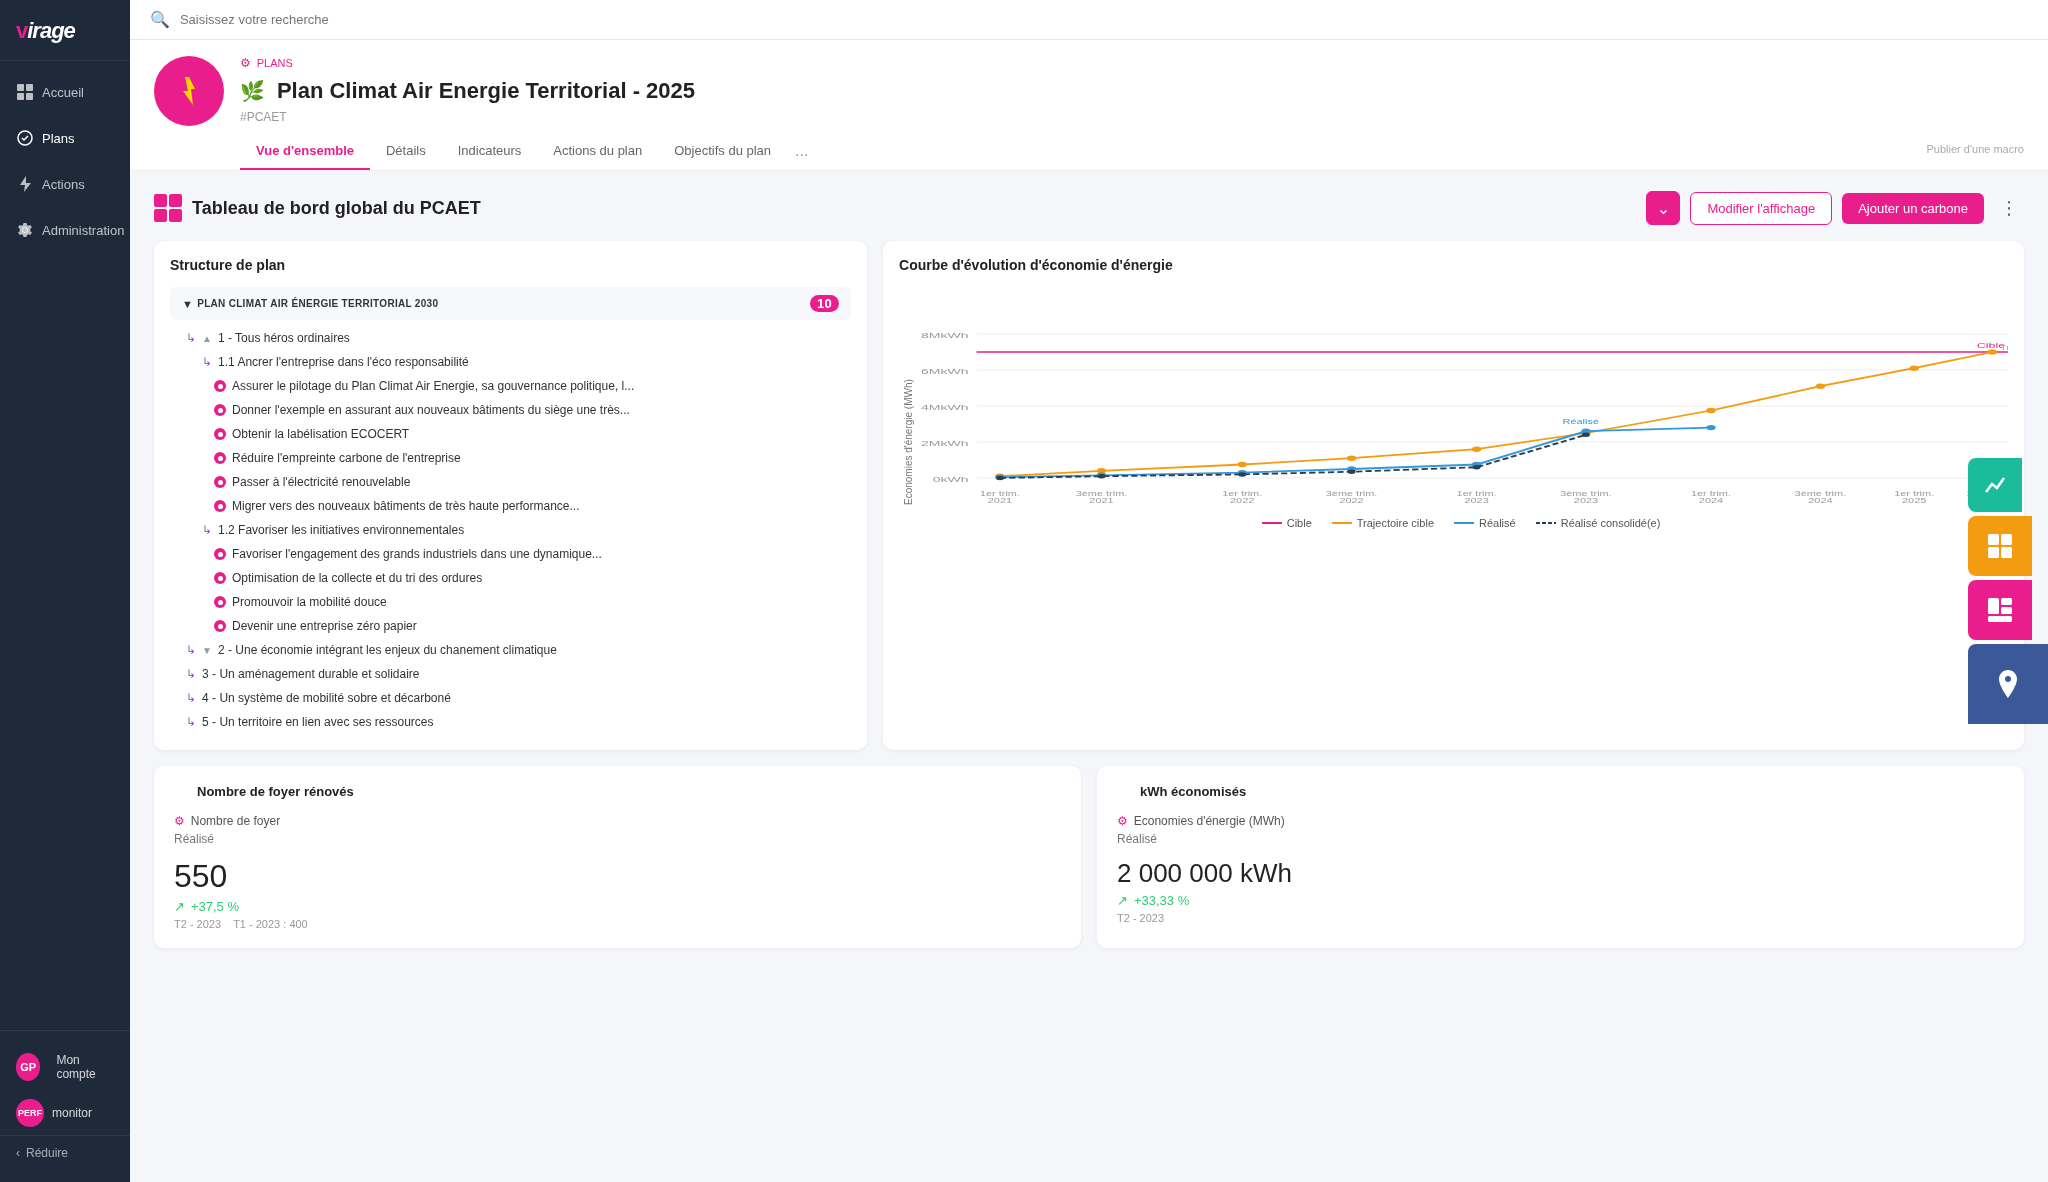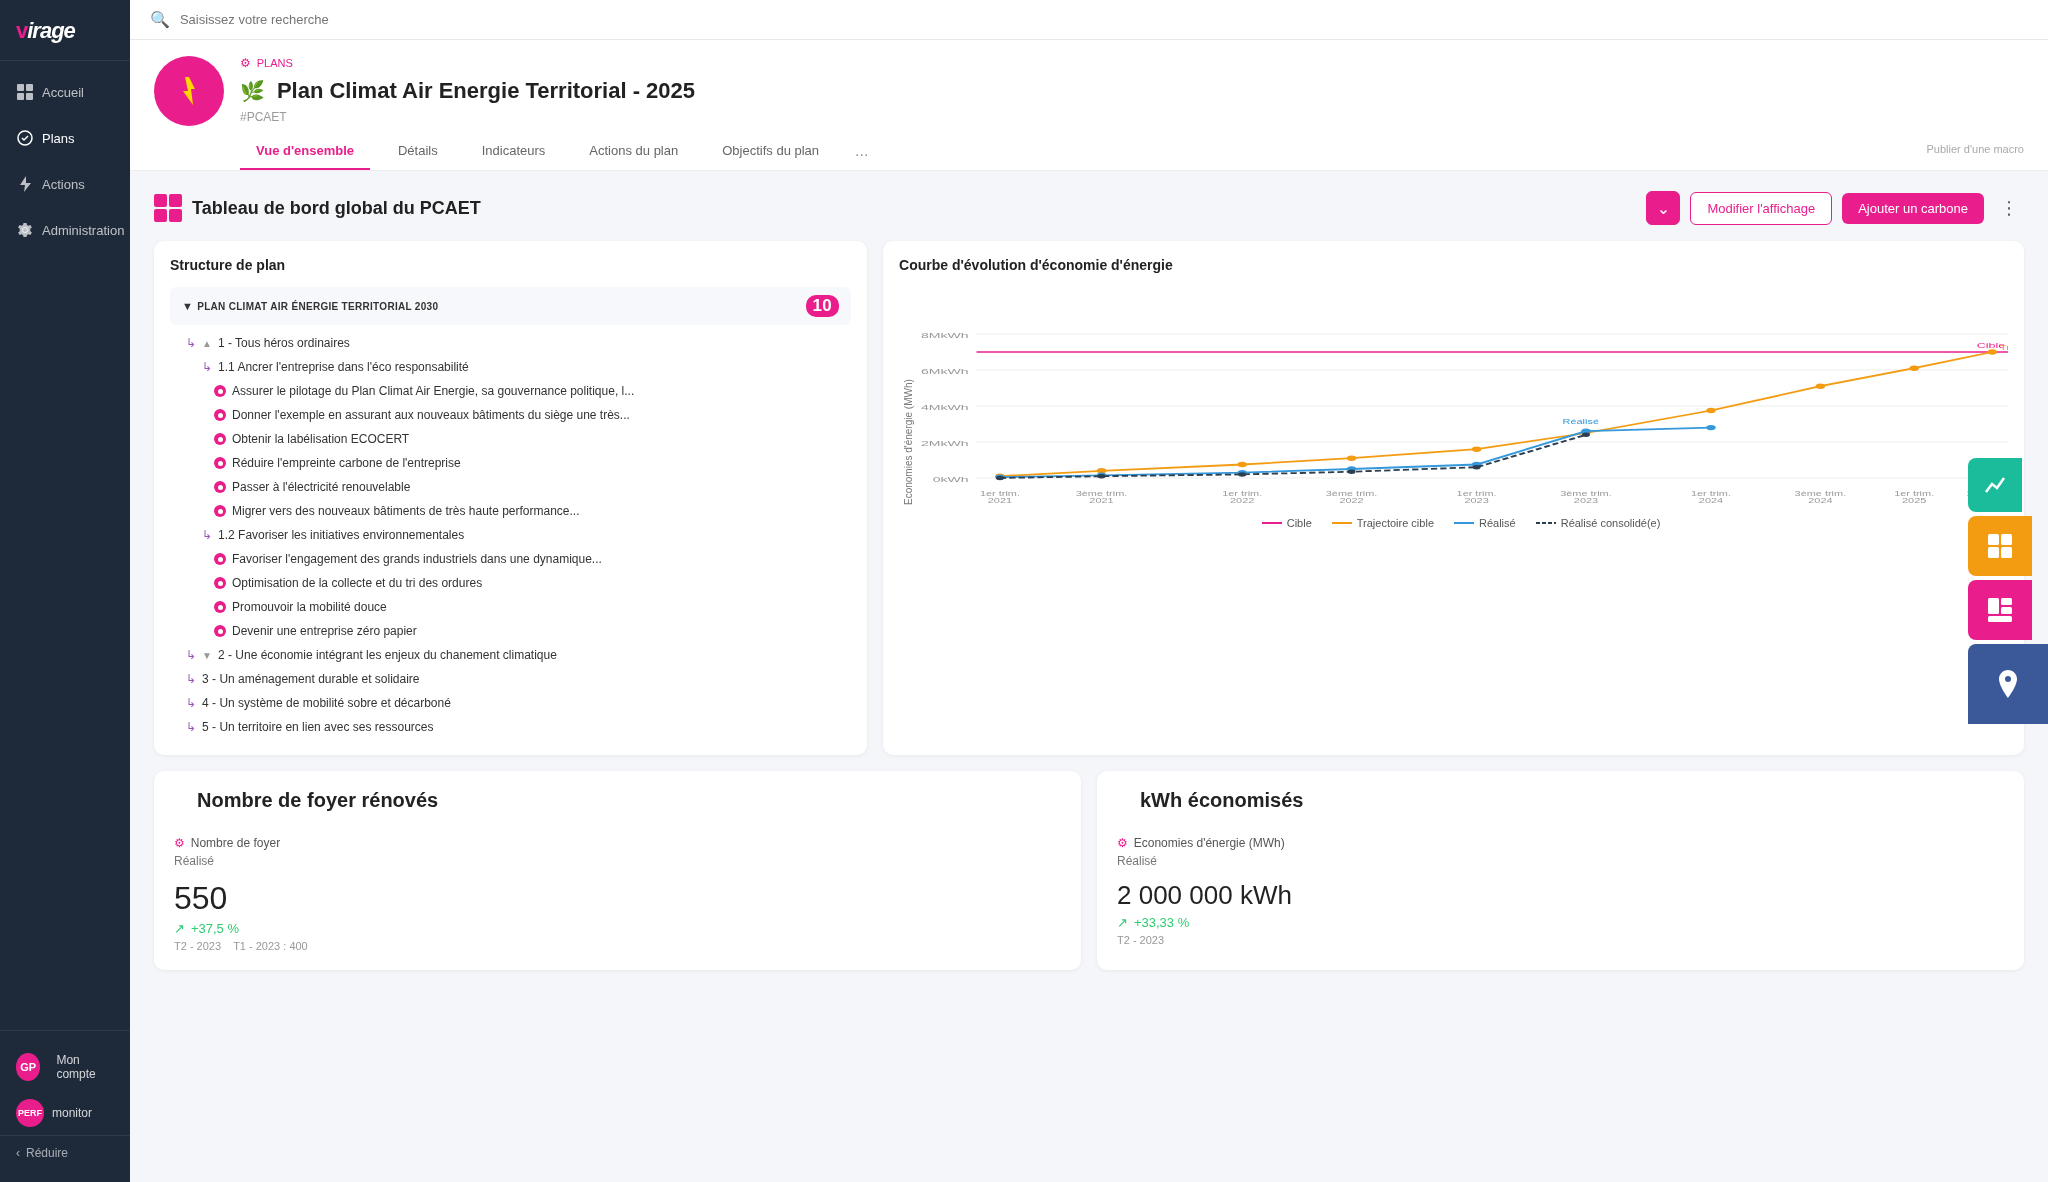--- a/index.html
+++ b/index.html
@@ -122,21 +122,21 @@
       width: 70px; height: 70px;
       background: #e91e8c;
       border-radius: 50%;
       display: flex; align-items: center; justify-content: center;
       flex-shrink: 0;
     }
     .plan-logo svg { width: 36px; height: 36px; }
     .plan-title { font-size: 22px; font-weight: 700; color: #222; }
     .plan-tag { font-size: 12px; color: #999; margin-left: 82px; margin-bottom: 10px; }
     .plan-tabs {
-      display: flex; align-items: center; gap: 12px;
+      display: flex; align-items: center; gap: 0;
       margin-left: 82px;
     }
     .plan-tab {
       padding: 10px 16px;
       font-size: 13px;
       color: #666;
       cursor: pointer;
       border-bottom: 2px solid transparent;
       white-space: nowrap;
     }
@@ -224,21 +224,21 @@
     .structure-title { font-size: 14px; font-weight: 700; color: #222; margin-bottom: 14px; }
     .plan-section {
       display: flex; align-items: center; justify-content: space-between;
       background: #f7f8fc; border-radius: 6px;
       padding: 8px 12px; margin-bottom: 6px;
       font-size: 11px; font-weight: 700; color: #333;
       text-transform: uppercase; letter-spacing: 0.3px;
     }
     .plan-section .badge {
       background: #e91e8c; color: white;
-      border-radius: 10px; padding: 1px 7px; font-size: 17px; margin-left: 36px;
+      border-radius: 10px; padding: 1px 7px; font-size: 13px; margin-left: 36px;
     }
     .tree-item {
       display: flex; align-items: center; gap: 6px;
       padding: 5px 8px 5px 20px;
       font-size: 12px; color: #333;
     }
     .tree-item.level2 { padding-left: 32px; }
     .tree-item.level3 { padding-left: 44px; }
     .tree-dot { width: 12px; height: 12px; background: #e91e8c; border-radius: 50%; flex-shrink: 0; display: flex; align-items: center; justify-content: center; }
     .tree-dot::after { content: ''; width: 5px; height: 5px; background: white; border-radius: 50%; }
@@ -257,21 +257,21 @@
       display: grid;
       grid-template-columns: 1fr 1fr;
       gap: 16px;
     }
     .kpi-panel {
       background: white;
       border-radius: 10px;
       padding: 18px 20px;
       box-shadow: 0 1px 4px rgba(0,0,0,0.06);
     }
-    .kpi-title { font-size: 20px; font-weight: 700; color: #222; margin-bottom: 24px; padding-left: 23px; }
+    .kpi-title { font-size: 13px; font-weight: 700; color: #222; margin-bottom: 15px; padding-left: 23px; }
     .kpi-subtitle { display: flex; align-items: center; gap: 6px; font-size: 12px; color: #555; margin-bottom: 4px; }
     .kpi-label { font-size: 12px; color: #777; margin-bottom: 12px; }
     .kpi-value { font-size: 32px; font-weight: 400; color: #222; margin-bottom: 4px; }
     .kpi-trend { display: flex; align-items: center; gap: 6px; font-size: 13px; }
     .kpi-trend.up { color: #2ecc71; }
     .kpi-meta { font-size: 11px; color: #999; margin-top: 4px; }
 
     
     .floating-buttons {
       position: fixed;

